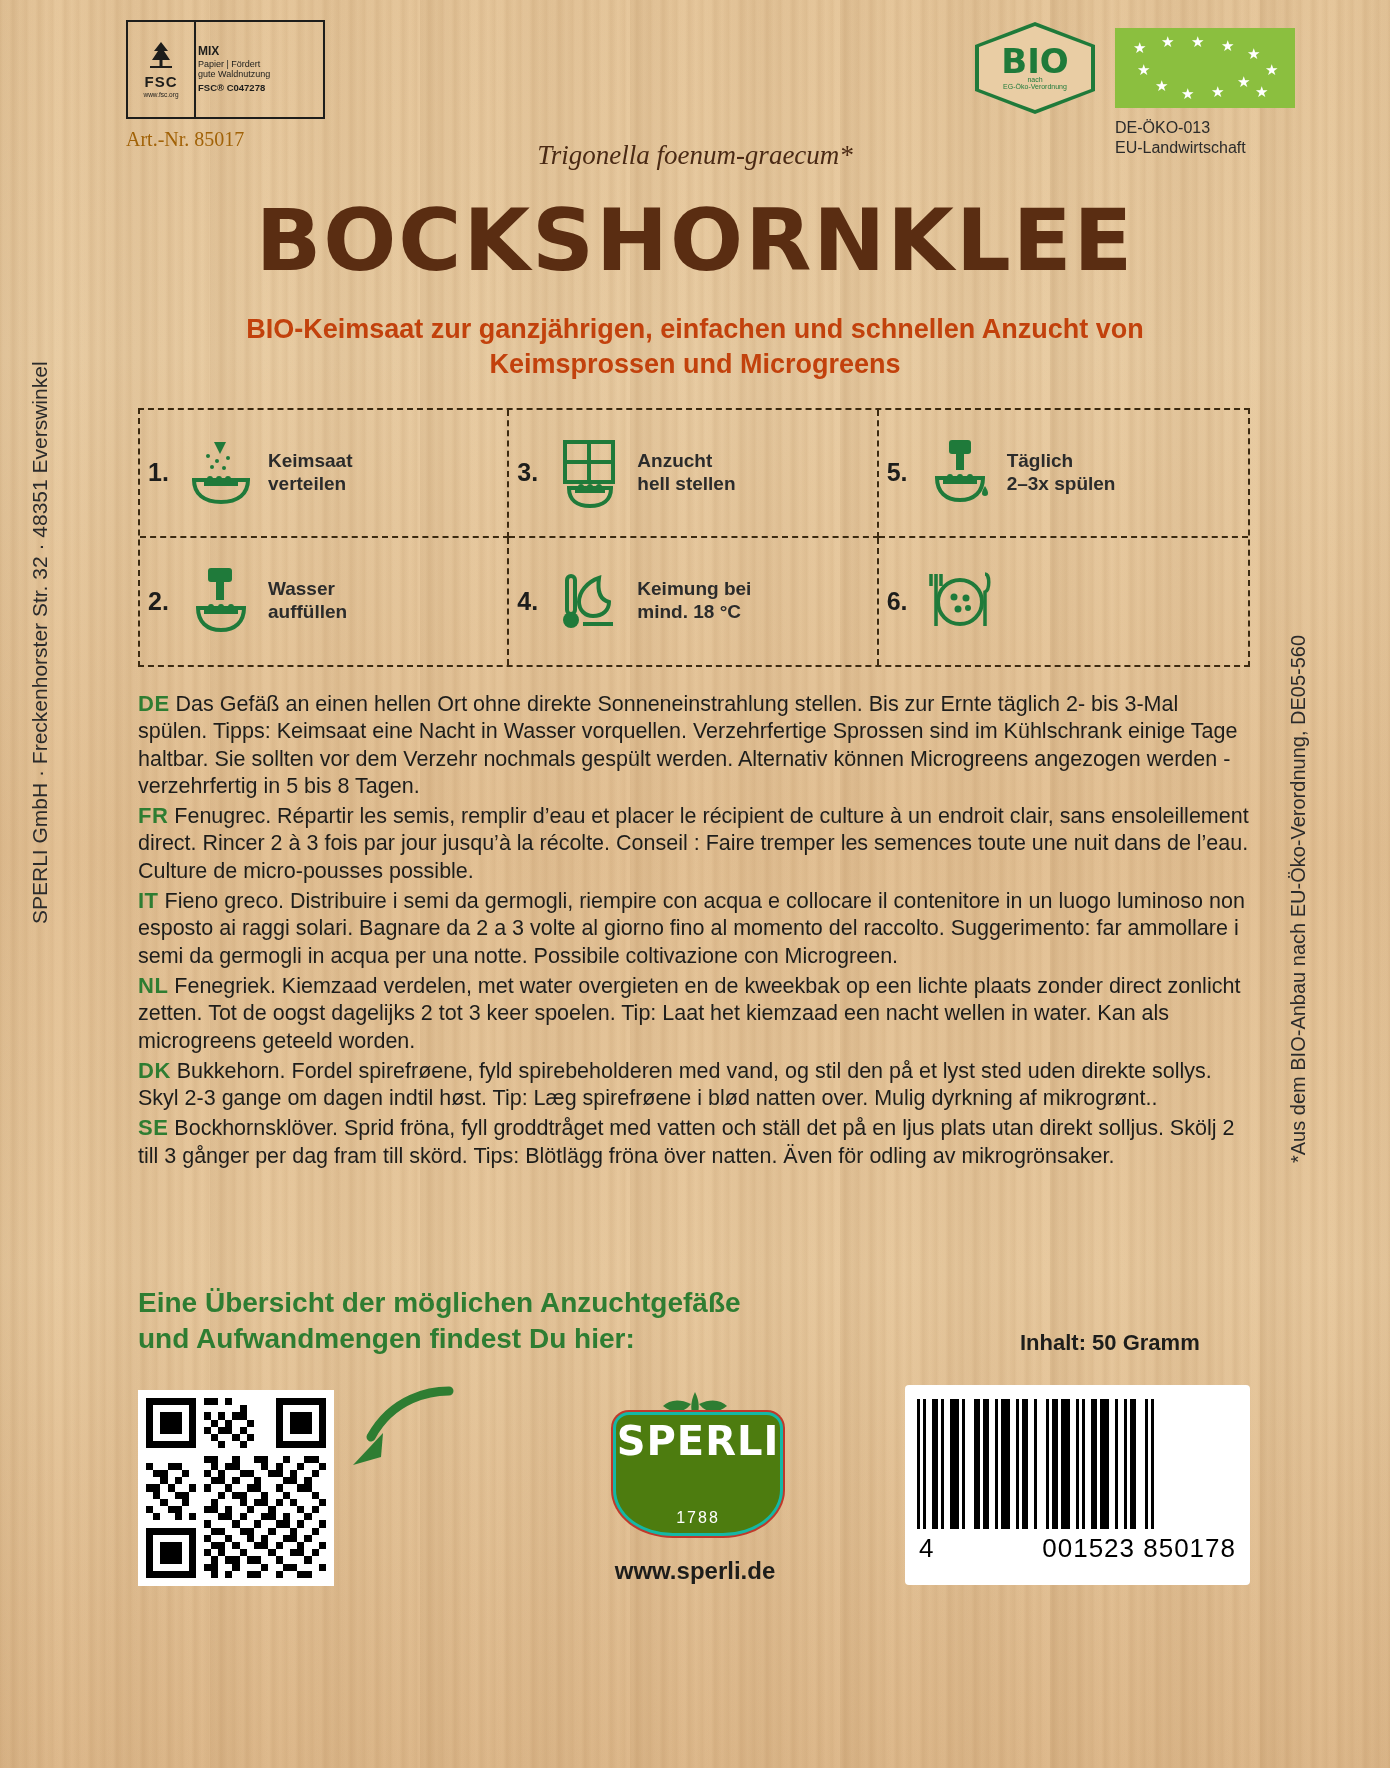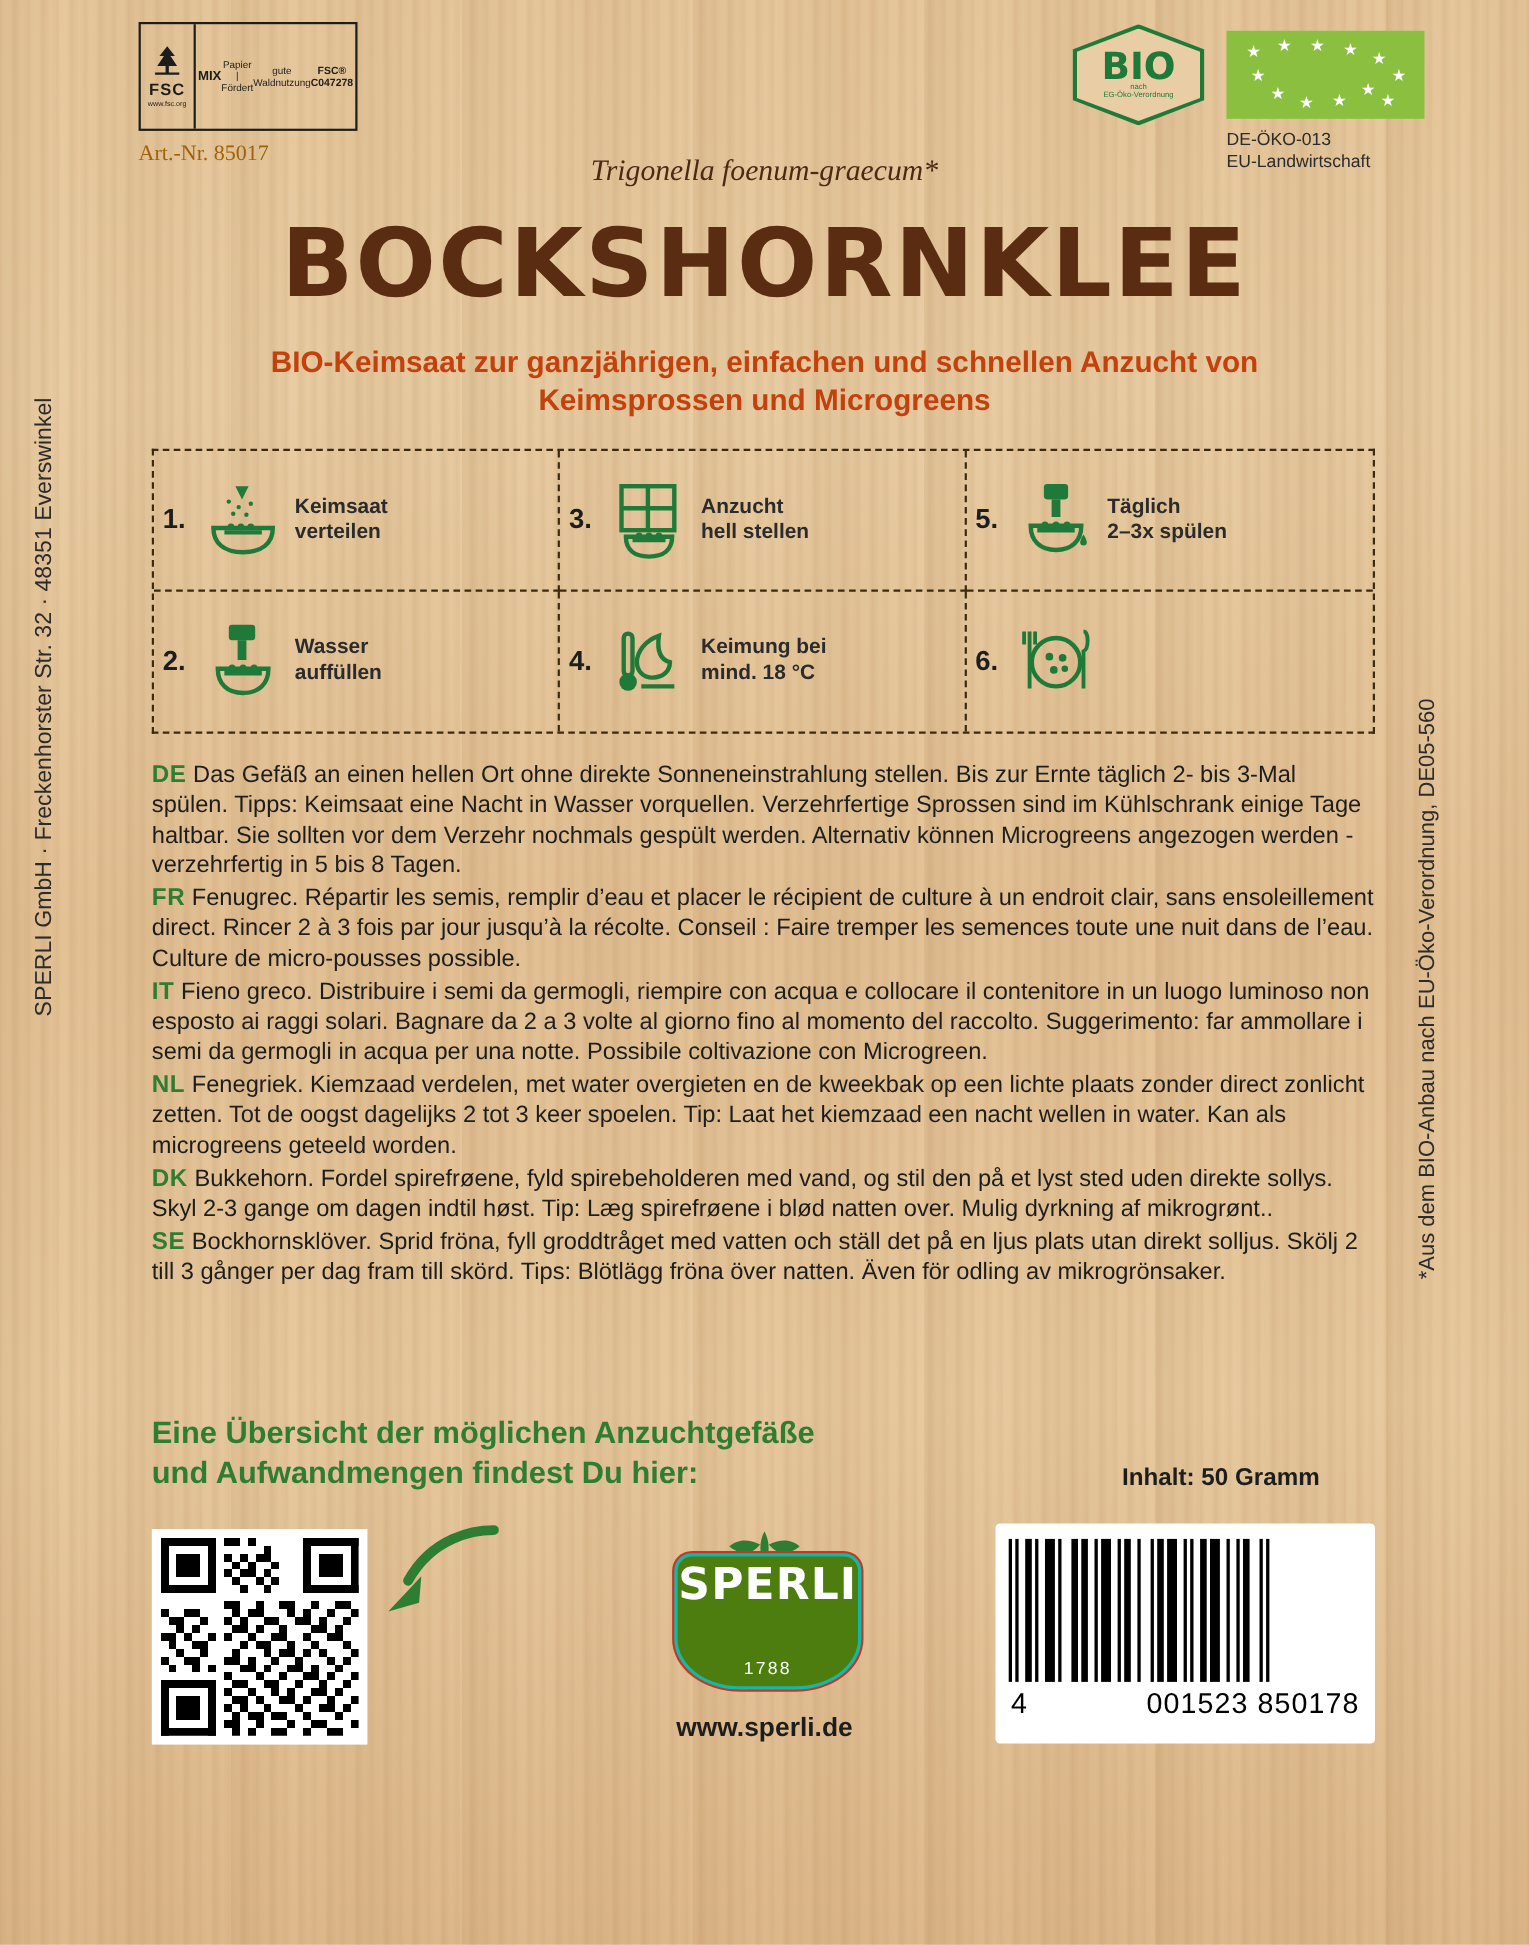--- a/index.html
+++ b/index.html
@@ -27,21 +27,21 @@
   .fsc{
     position:absolute;left:126px;top:20px;width:195px;height:95px;
     border:2px solid #1d1d1b;background:rgba(255,255,255,0.0);
     display:flex;font-size:9px;color:#1d1d1b;
   }
   .fsc-left{width:66px;border-right:2px solid #1d1d1b;display:flex;flex-direction:column;align-items:center;justify-content:center;}
   .fsc-tree{width:26px;height:30px;position:relative;}
   .fsc-tree svg{width:100%;height:100%;}
   .fsc-fsc{font-weight:bold;font-size:15px;letter-spacing:1px;margin-top:2px;}
   .fsc-url{font-size:6.5px;margin-top:1px;}
-  .fsc-right{flex:1;display:flex;flex-direction:row;align-items:center;justify-content:center;line-height:1.15;text-align:center;padding:2px;}
+  .fsc-right{flex:1;display:flex;flex-direction:column;align-items:flex-start;justify-content:center;line-height:1.15;text-align:center;padding:2px;}
   .fsc-mix{font-weight:bold;font-size:12px;}
   .fsc-l1,.fsc-l2{font-size:9px;}
   .fsc-code{font-size:9.5px;font-weight:bold;margin-top:3px;}
 
   .artnr{position:absolute;left:126px;top:128px;font-size:20px;color:#a16207;font-family:"Liberation Serif",serif;}
 
   .bio-badge{position:absolute;left:975px;top:22px;width:120px;height:92px;}
   .bio-hex{
     position:absolute;inset:0;
     background:#1f7a3a;

